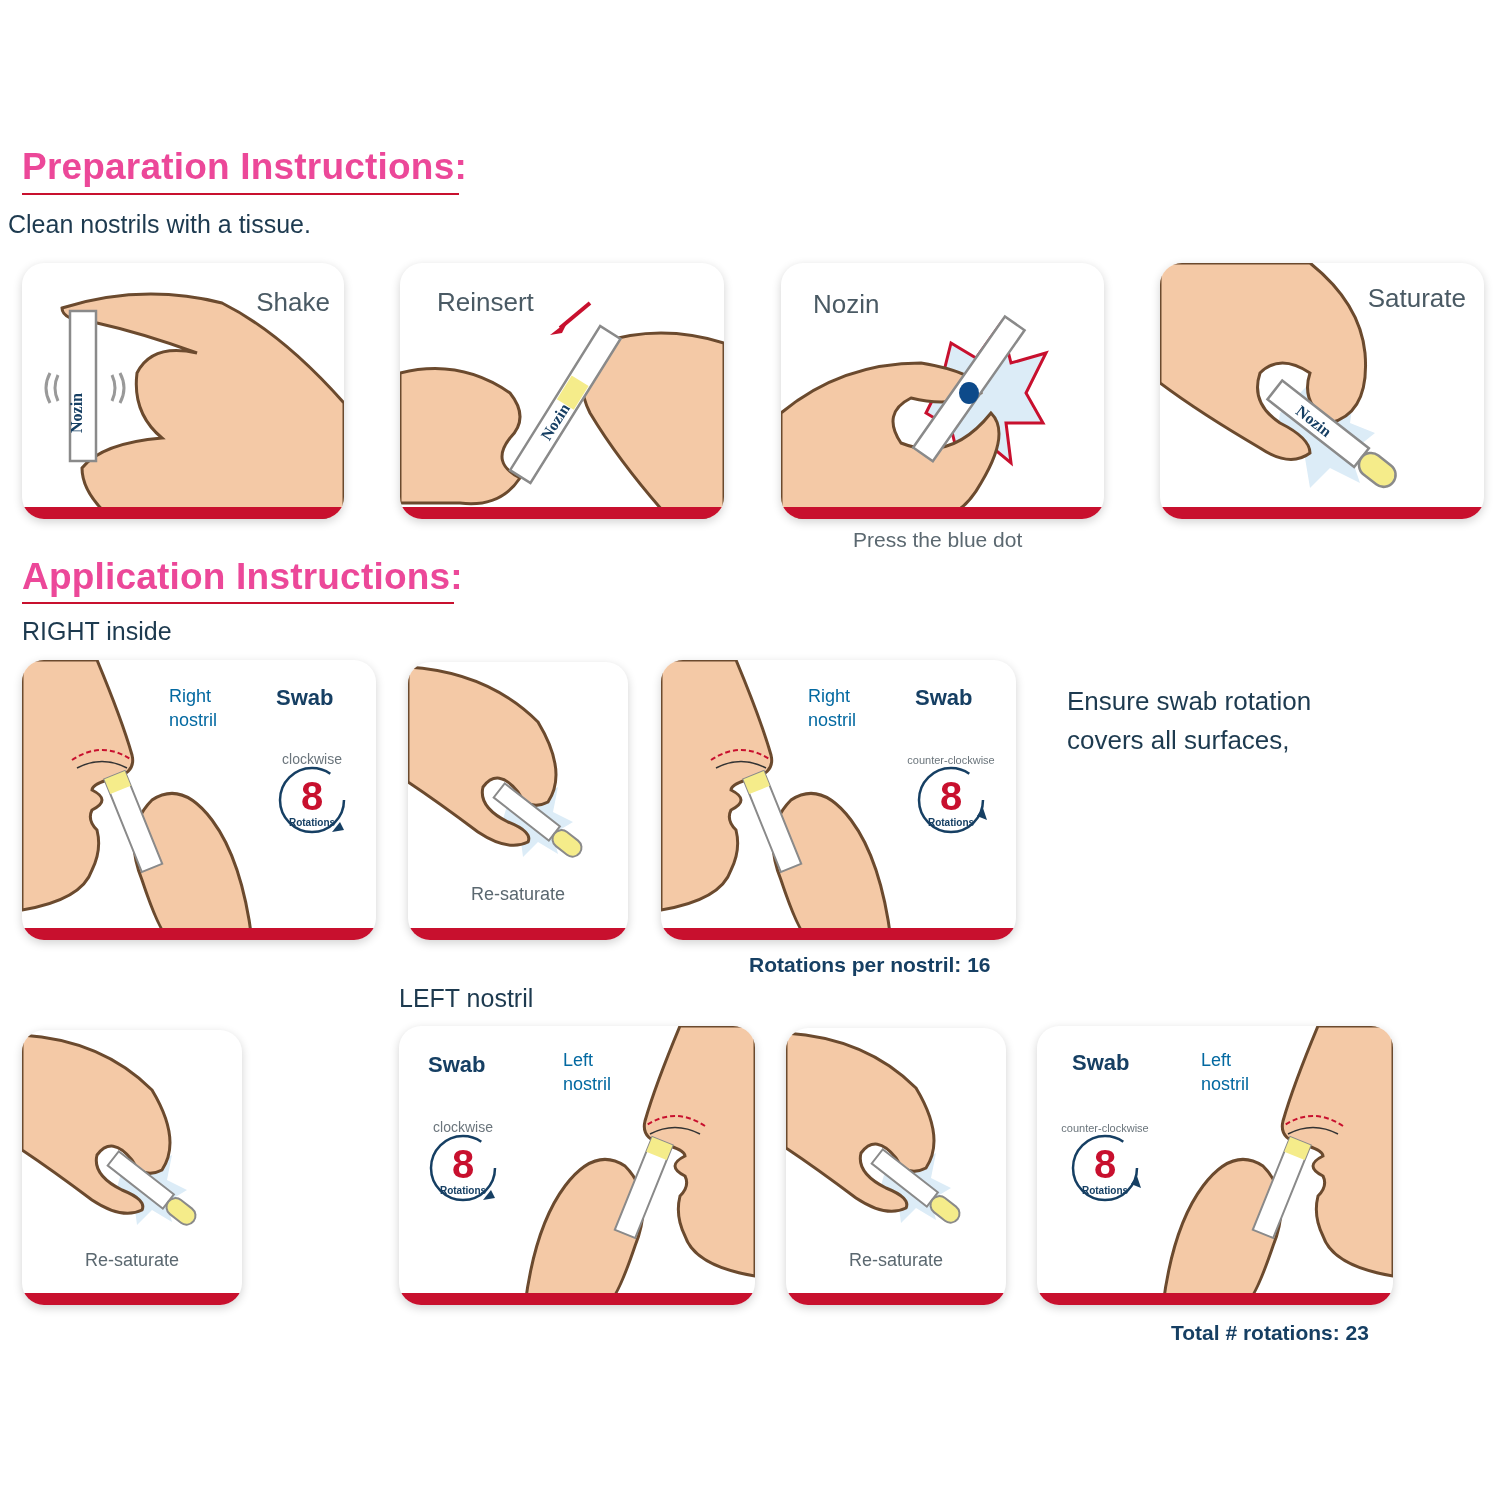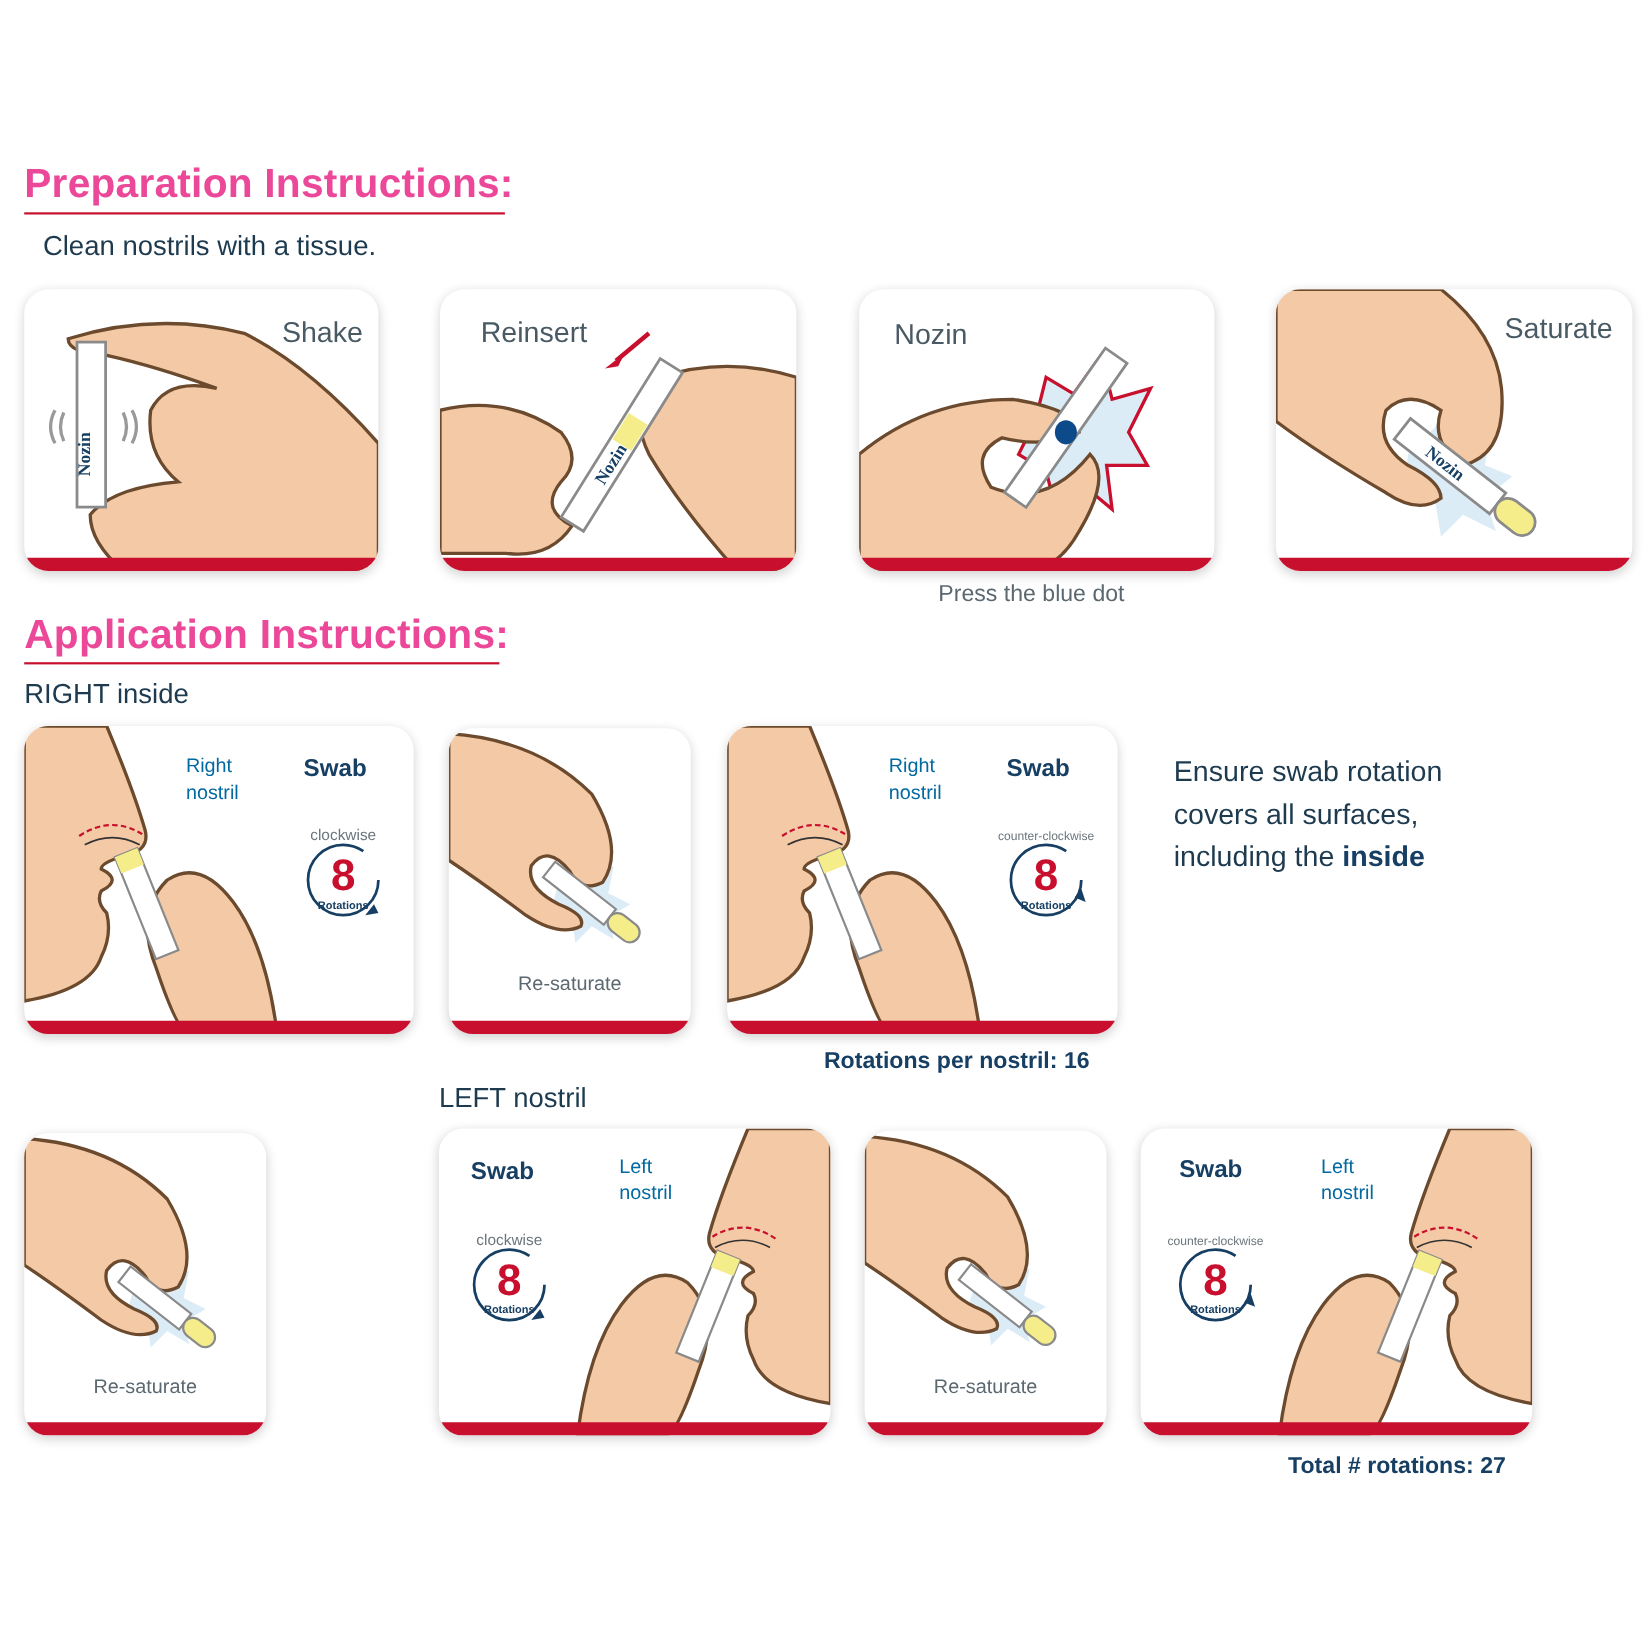--- a/index.html
+++ b/index.html
@@ -25,21 +25,21 @@
   .badge { position: absolute; width: 100px; height: 100px; z-index: 2; }
   .badge svg { position: absolute; left: 0; top: 0; width: 100px; height: 100px; }
   .badge .num { position: absolute; left: 0; top: 24px; width: 100px; text-align: center;
                 font-size: 40px; font-weight: bold; color: #c8102e; }
 </style>
 </head>
 <body>
 
 <div class="abs h1" style="left:22px; top:146px;">Preparation Instructions:</div>
 <div class="abs h1-underline" style="left:22px; top:193px; width:437px;"></div>
-<div class="abs sub" style="left:39px; top:210px;">Clean nostrils with a tissue.</div>
+<div class="abs sub" style="left:8px; top:210px;">Clean nostrils with a tissue.</div>
 
 <div class="card" style="left:22px; top:263px; width:322px; height:256px;">
   <svg viewBox="0 0 322 256">
     <path d="M40 45 Q120 20 200 40 Q260 70 322 140 L322 256 L90 256 Q60 230 60 205 Q80 180 140 175 Q110 150 115 110 Q130 80 175 90 Q120 70 75 60 Q40 58 40 45 Z" fill="#f4c9a6" stroke="#6b4a2e" stroke-width="3"></path>
     <rect x="48" y="48" width="26" height="150" fill="#ffffff" stroke="#8a8a8a" stroke-width="2.5"></rect>
     <text x="60" y="150" font-size="16" fill="#163f63" font-family="Liberation Serif, serif" transform="rotate(-90 60 150)" text-anchor="middle" font-weight="bold">Nozin</text>
     <path d="M28 110 Q20 125 28 140 M36 112 Q30 125 36 138" stroke="#999" stroke-width="3" fill="none"></path>
     <path d="M90 112 Q96 125 90 138 M98 110 Q106 125 98 140" stroke="#999" stroke-width="3" fill="none"></path>
   </svg>
   <div class="step-label" style="right:14px; top:24px;">Shake</div>
@@ -153,21 +153,20 @@
       <text x="50" y="76" font-size="10" fill="#163f63" font-weight="bold" text-anchor="middle">Rotations</text>
     </svg>
     <div class="num">8</div>
   </div>
 </div>
 <div class="abs total" style="left:749px; top:953px;">Rotations per nostril: 16</div>
 
 <div class="abs note" style="left:1067px; top:682px; width:340px;">
   <div>Ensure swab rotation</div>
   <div>covers all surfaces,</div>
-  <div><span>including the </span><b>inside</b></div>
 </div>
 
 <div class="abs sub" style="left:399px; top:984px;">LEFT nostril</div>
 
 <div class="card" style="left:22px; top:1030px; width:220px; height:275px;">
   <svg viewBox="0 0 220 275">
     <polygon points="100,140 120,120 130,135 150,125 145,150 165,160 145,172 150,192 130,180 115,195 112,172 92,168" fill="#dcecf7"></polygon>
     <path d="M0 5 Q80 10 130 60 Q160 110 140 140 Q120 150 110 130 Q90 105 75 125 Q70 145 100 160 Q125 170 120 180 Q100 190 70 170 Q30 140 0 120 Z" fill="#f4c9a6" stroke="#6b4a2e" stroke-width="3"></path>
     <g transform="rotate(38 130 160)">
       <rect x="80" y="150" width="70" height="18" fill="#ffffff" stroke="#8a8a8a" stroke-width="2"></rect>
@@ -239,13 +238,13 @@
   <div class="badge" style="left:18px; top:92px;">
     <svg viewBox="0 0 100 100">
       <circle cx="50" cy="50" r="32" fill="none" stroke="#163f63" stroke-width="2.5" stroke-dasharray="170 40"></circle>
       <polygon points="82,58 86,70 76,66" fill="#163f63"></polygon>
       <text x="50" y="14" font-size="11" fill="#6b757c" text-anchor="middle">counter-clockwise</text>
       <text x="50" y="76" font-size="10" fill="#163f63" font-weight="bold" text-anchor="middle">Rotations</text>
     </svg>
     <div class="num">8</div>
   </div>
 </div>
-<div class="abs total" style="left:1171px; top:1321px;">Total # rotations: 27</div>
+<div class="abs total" style="left:1171px; top:1321px;">Total # rotations: 23</div>
 
 </body></html>

